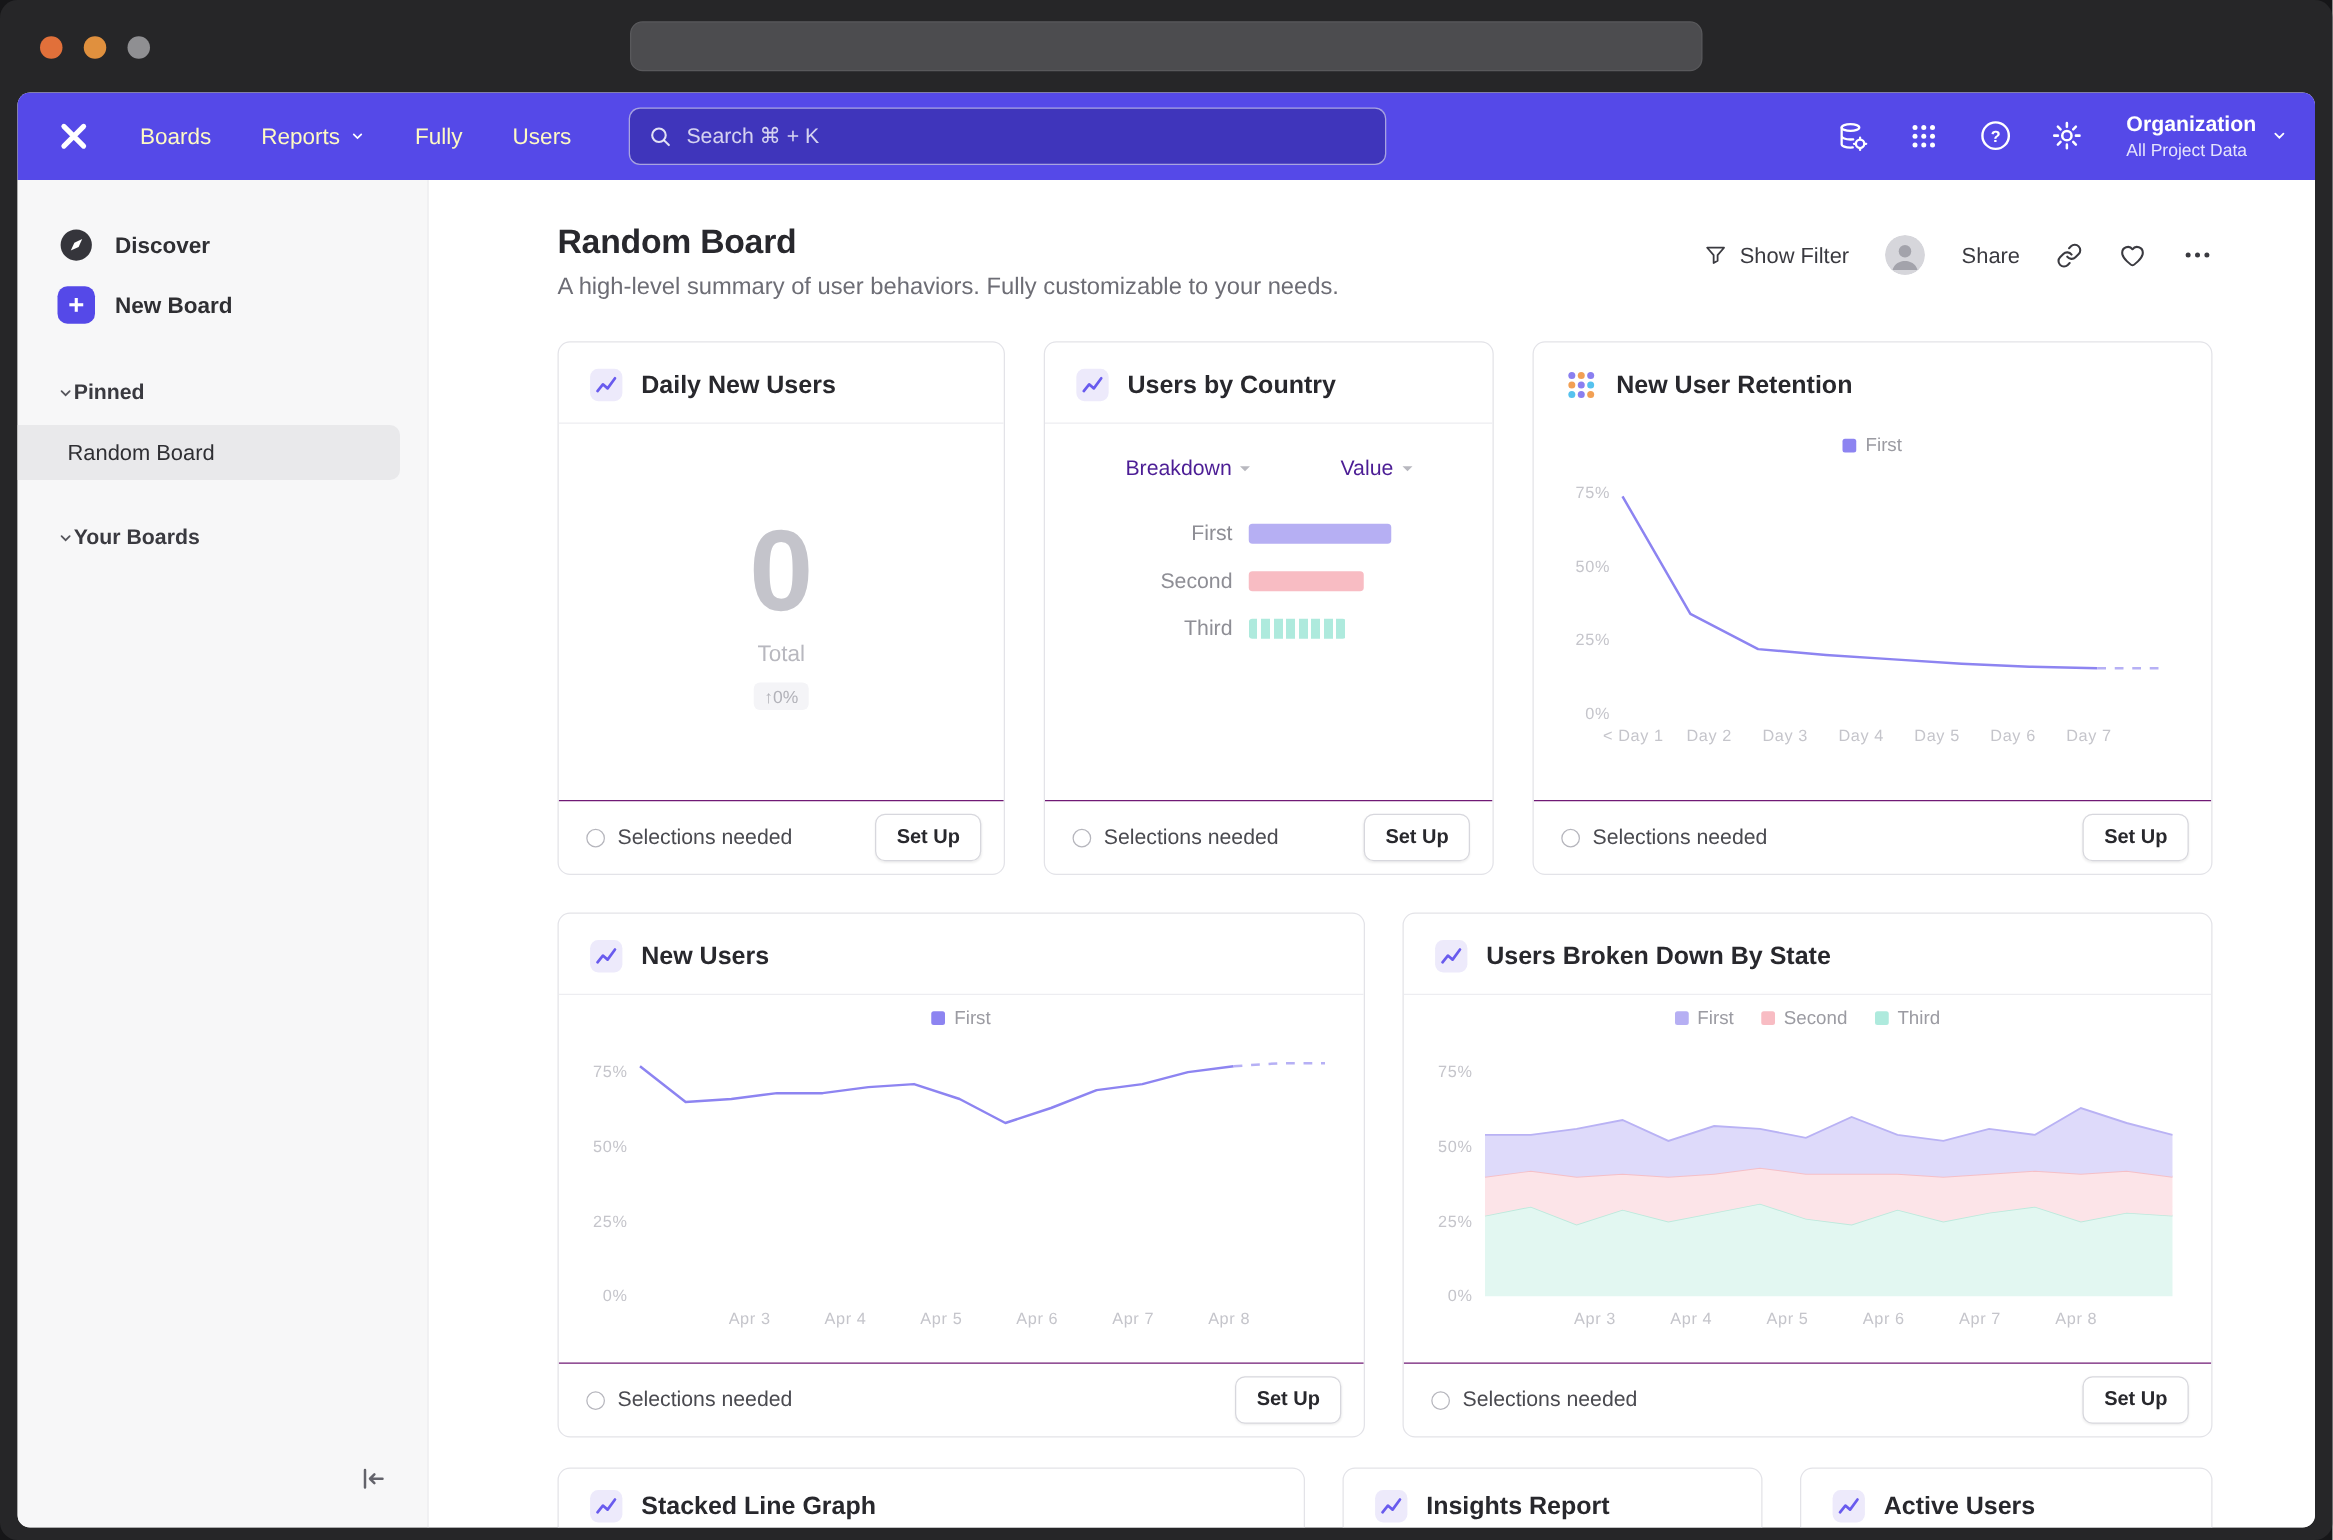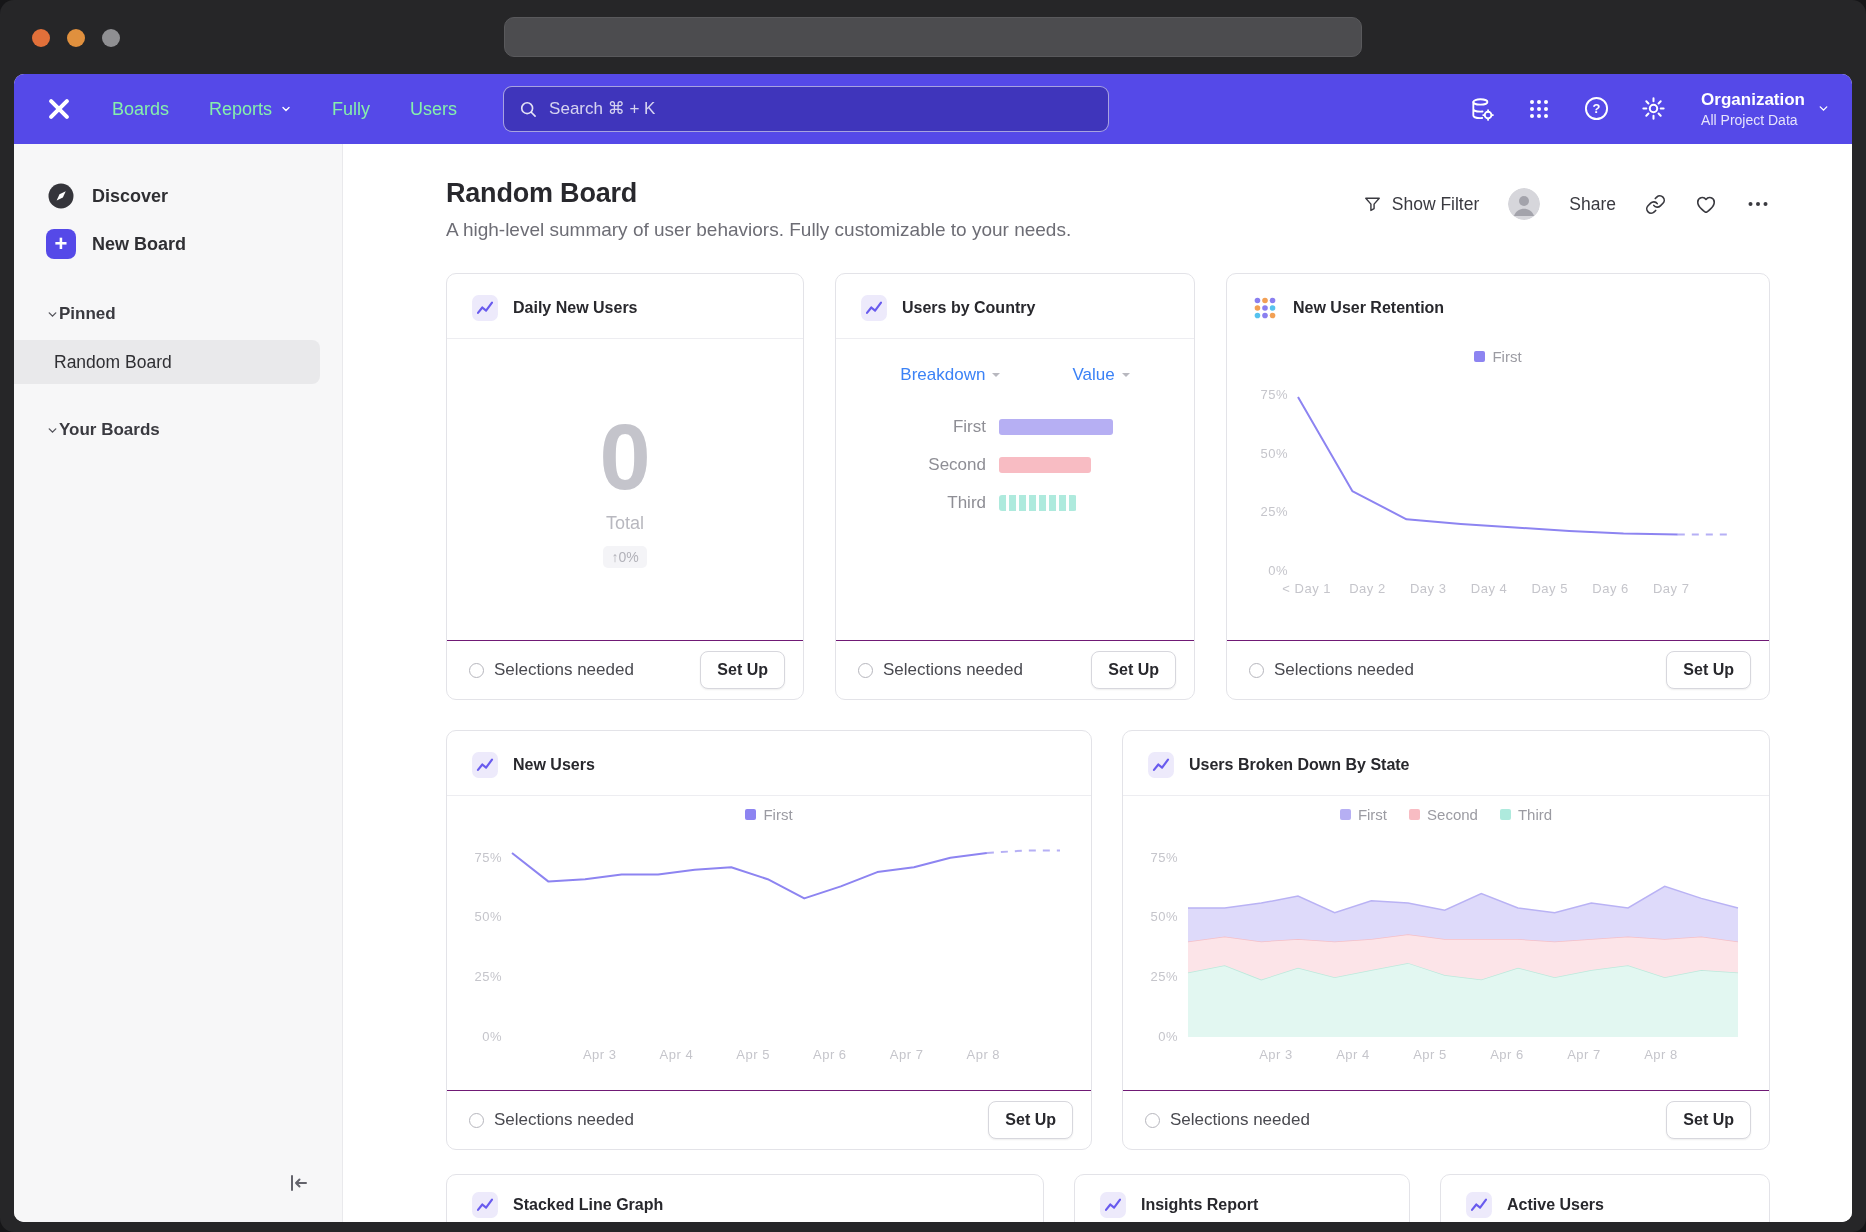--- a/index.html
+++ b/index.html
@@ -16,21 +16,21 @@
             border-radius:10px; background:#4c4c4f; border:1px solid #59595c; }
 
   
   .app { position:absolute; left:14px; right:14px; top:74px; bottom:10px; background:#fff; border-radius:10px;
          overflow:hidden; display:flex; flex-direction:column; }
 
   
   .topnav { flex:0 0 70px; background:#5549e8; display:flex; align-items:center; padding:0 22px 0 30px; }
   .brand { width:30px; height:30px; display:flex; align-items:center; justify-content:center; cursor:pointer; }
   .navitems { display:flex; align-items:center; gap:40px; margin-left:38px; }
-  .navitem { color:#86efac; font-size:18px; font-weight:500; cursor:pointer; display:flex; align-items:center; gap:8px; background:none; border:none; font-family:inherit; }
+  .navitem { color:#fef9c3; font-size:18px; font-weight:500; cursor:pointer; display:flex; align-items:center; gap:8px; background:none; border:none; font-family:inherit; }
   .searchwrap { margin-left:46px; width:606px; height:46px; background:rgba(20,12,92,0.32);
                 border:1px solid rgba(255,255,255,0.55); border-radius:9px; display:flex; align-items:center;
                 padding:0 14px; gap:11px; }
   .search-input { flex:1; background:transparent; border:none; outline:none; color:#000000; font-size:17px; font-family:inherit; }
   .search-input::placeholder { color:rgba(255,255,255,0.78); }
   .navright { margin-left:auto; display:flex; align-items:center; gap:27px; }
   .nav-iconbtn { background:none; border:none; cursor:pointer; width:30px; height:30px; display:flex; align-items:center; justify-content:center; }
   .org { display:flex; align-items:center; gap:12px; color:#fff; cursor:pointer; margin-left:6px; }
   .org-name { font-size:17px; font-weight:700; line-height:1.2; }
   .org-sub { font-size:14px; color:rgba(255,255,255,0.85); margin-top:2px; }
@@ -67,41 +67,41 @@
   .grid1 { margin-top:32px; display:grid; grid-template-columns:358px 360px 544px; gap:31px; }
   .grid2 { margin-top:30px; display:grid; grid-template-columns:646px 648px; gap:30px; }
   .grid3 { margin-top:24px; display:grid; grid-template-columns:598px 336px 330px; gap:30px; }
   .card { background:#fff; border:1px solid #e3e3e8; border-radius:10px; display:flex; flex-direction:column; overflow:hidden; }
   .grid1 .card { height:427px; }
   .grid2 .card { height:420px; }
   .grid3 .card { height:140px; }
   .card-head { display:flex; align-items:center; gap:14px; padding:20px 24px 16px; }
   .card-head.divided { border-bottom:1px solid #ededf1; }
   .grid3 .card-head { padding-top:16px; }
-  .card-title { font-size:16px; font-weight:700; color:#28282d; }
+  .card-title { font-size:20px; font-weight:700; color:#28282d; }
   .card-icon { width:28px; height:28px; flex:0 0 28px; }
   .card-footer { margin-top:auto; border-top:1px solid #701a75; padding:10px 18px 10px 22px; display:flex;
                  align-items:center; justify-content:space-between; min-height:56px; }
   .status { display:flex; gap:10px; align-items:center; font-size:17px; color:#4a4a50; }
   .status-circle { width:15px; height:15px; border:1.6px solid #b6b6bd; border-radius:50%; }
   .setup-btn { font-family:inherit; font-size:16px; font-weight:600; color:#28282d; background:#fff;
                border:1px solid #d7d7dd; border-radius:8px; padding:9px 16px; box-shadow:0 1px 2px rgba(0,0,0,0.07);
                cursor:pointer; }
 
   
   .metric-body { flex:1; display:flex; flex-direction:column; align-items:center; justify-content:center; }
   .metric-value { font-size:92px; font-weight:600; color:#c4c4cb; line-height:1; }
   .metric-label { margin-top:10px; font-size:18px; color:#b8b8bf; }
   .metric-delta { margin-top:12px; font-size:14px; color:#b2b2b9; background:#f4f4f7; border-radius:5px; padding:3px 8px; }
 
   
   .country-body { flex:1; padding-top:26px; }
   .dd-row { display:flex; justify-content:center; gap:72px; font-size:17px; color:#b2b2b9; }
   .dd { display:flex; align-items:center; gap:7px; cursor:pointer; background:none; border:none; font-family:inherit;
-        font-size:17px; color:#3b82f6; }
+        font-size:17px; color:#4c1d95; }
   .caret { width:0; height:0; border:4.5px solid transparent; border-top-color:#b8b8bf; margin-top:4px; }
   .cbar-rows { margin-top:32px; display:flex; flex-direction:column; gap:18px; }
   .cbar-row { display:flex; align-items:center; }
   .cbar-label { width:150px; text-align:right; font-size:17px; color:#8e8e95; margin-right:13px; }
   .cbar { height:16px; border-radius:3px; display:inline-block; }
   .cbar.striped { background:repeating-linear-gradient(90deg, currentColor 0 7px, #ffffff 7px 10px); }
 
   
   .legend-row { display:flex; justify-content:center; gap:22px; margin-top:10px; }
   .legend-item { display:flex; align-items:center; gap:7px; font-size:15px; color:#9b9ba2; cursor:pointer; }

